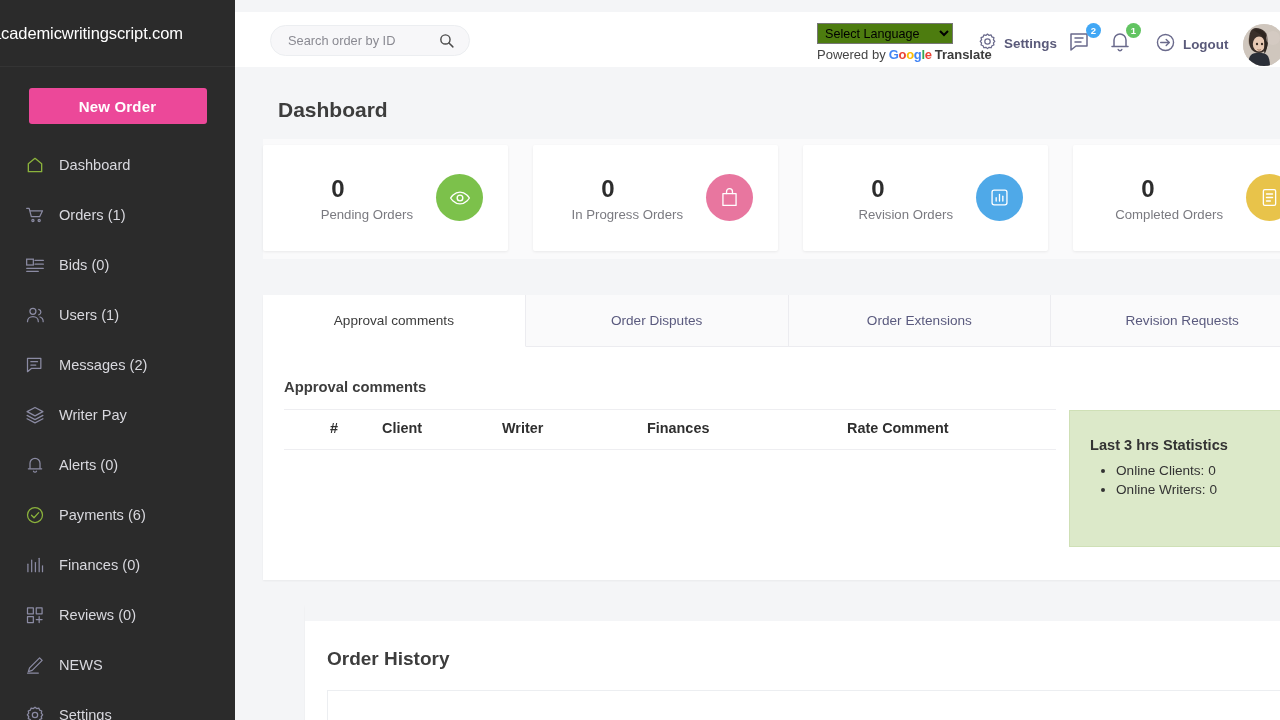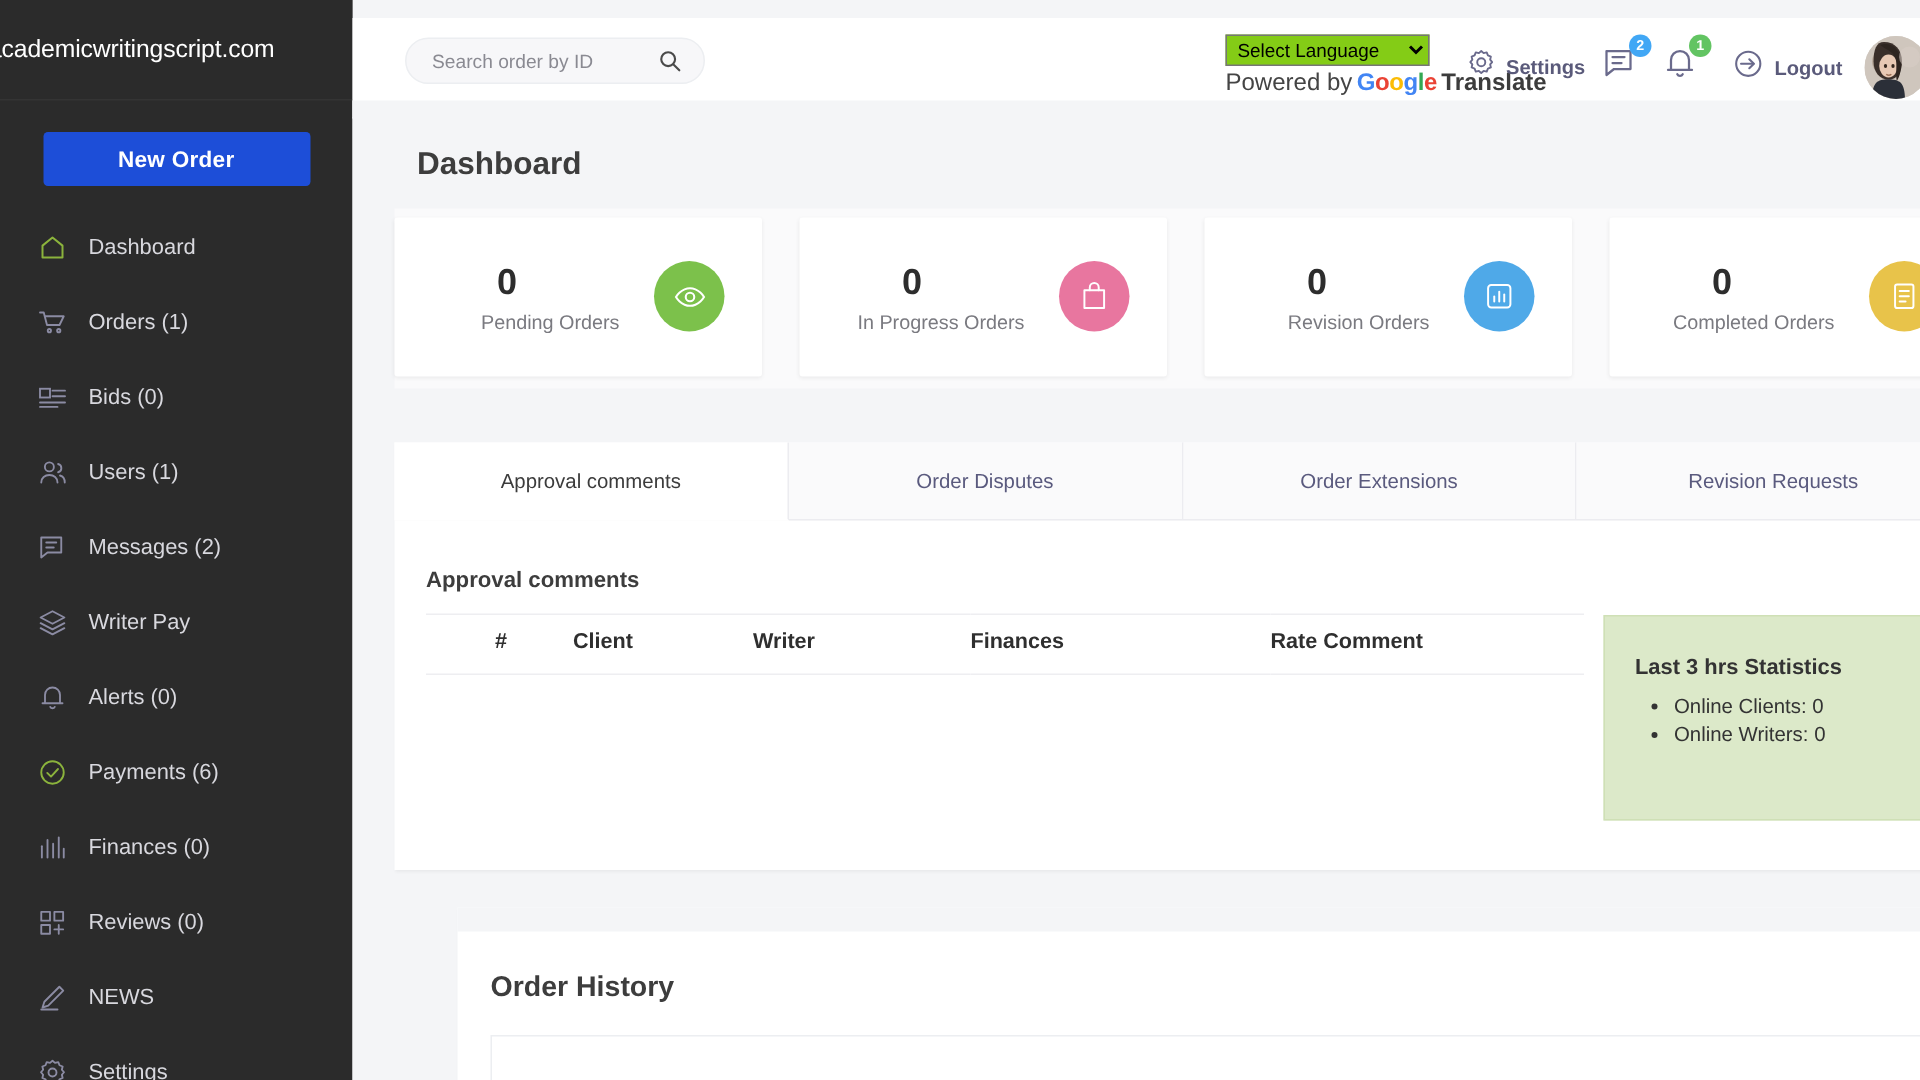--- a/index.html
+++ b/index.html
@@ -30,21 +30,21 @@
     font-size: 16.5px;
     font-weight: 400;
     white-space: nowrap;
     margin-left: -8px;
     letter-spacing: -0.1px;
   }
   #new-order-btn {
     display: block;
     margin: 21px auto 0 auto;
     width: 178px; height: 36px;
-    background: #1d4ed8;
+    background: #ec4899;
     color: #ffffff;
     border: none;
     border-radius: 3px;
     font-family: "Liberation Sans", sans-serif;
     font-size: 15px;
     font-weight: bold;
     cursor: pointer;
     letter-spacing: .2px;
   }
   .nav-list { list-style: none; margin-top: 16px; }
@@ -97,29 +97,29 @@
 
   #translate-block {
     position: absolute; left: 582px; top: 11px;
     width: 150px;
   }
   #lang-select {
     width: 136px; height: 21px;
     font-family: "Liberation Sans", sans-serif;
     font-size: 12.6px;
     border: 1px solid #767676;
-    background: #84cc16;
+    background: #4d7c0f;
     color: #000;
     padding-left: 3px;
     border-radius: 0;
   }
   #powered-row {
     display: flex; 
     margin-top: 3px;
-    font-size: 16px; color: #444;
+    font-size: 13px; color: #444;
     white-space: nowrap;
   }
   #powered-row .g-logo { margin: 0 3px; font-weight: 600; letter-spacing: -0.3px; }
   .g1{color:#4285F4}.g2{color:#EA4335}.g3{color:#FBBC05}.g4{color:#4285F4}.g5{color:#34A853}.g6{color:#EA4335}
   #translate-word { font-weight: bold; color: #3c3c3c; }
 
   .hdr-item {
     position: absolute; top: 20px;
     display: flex; align-items: center;
     cursor: pointer;

